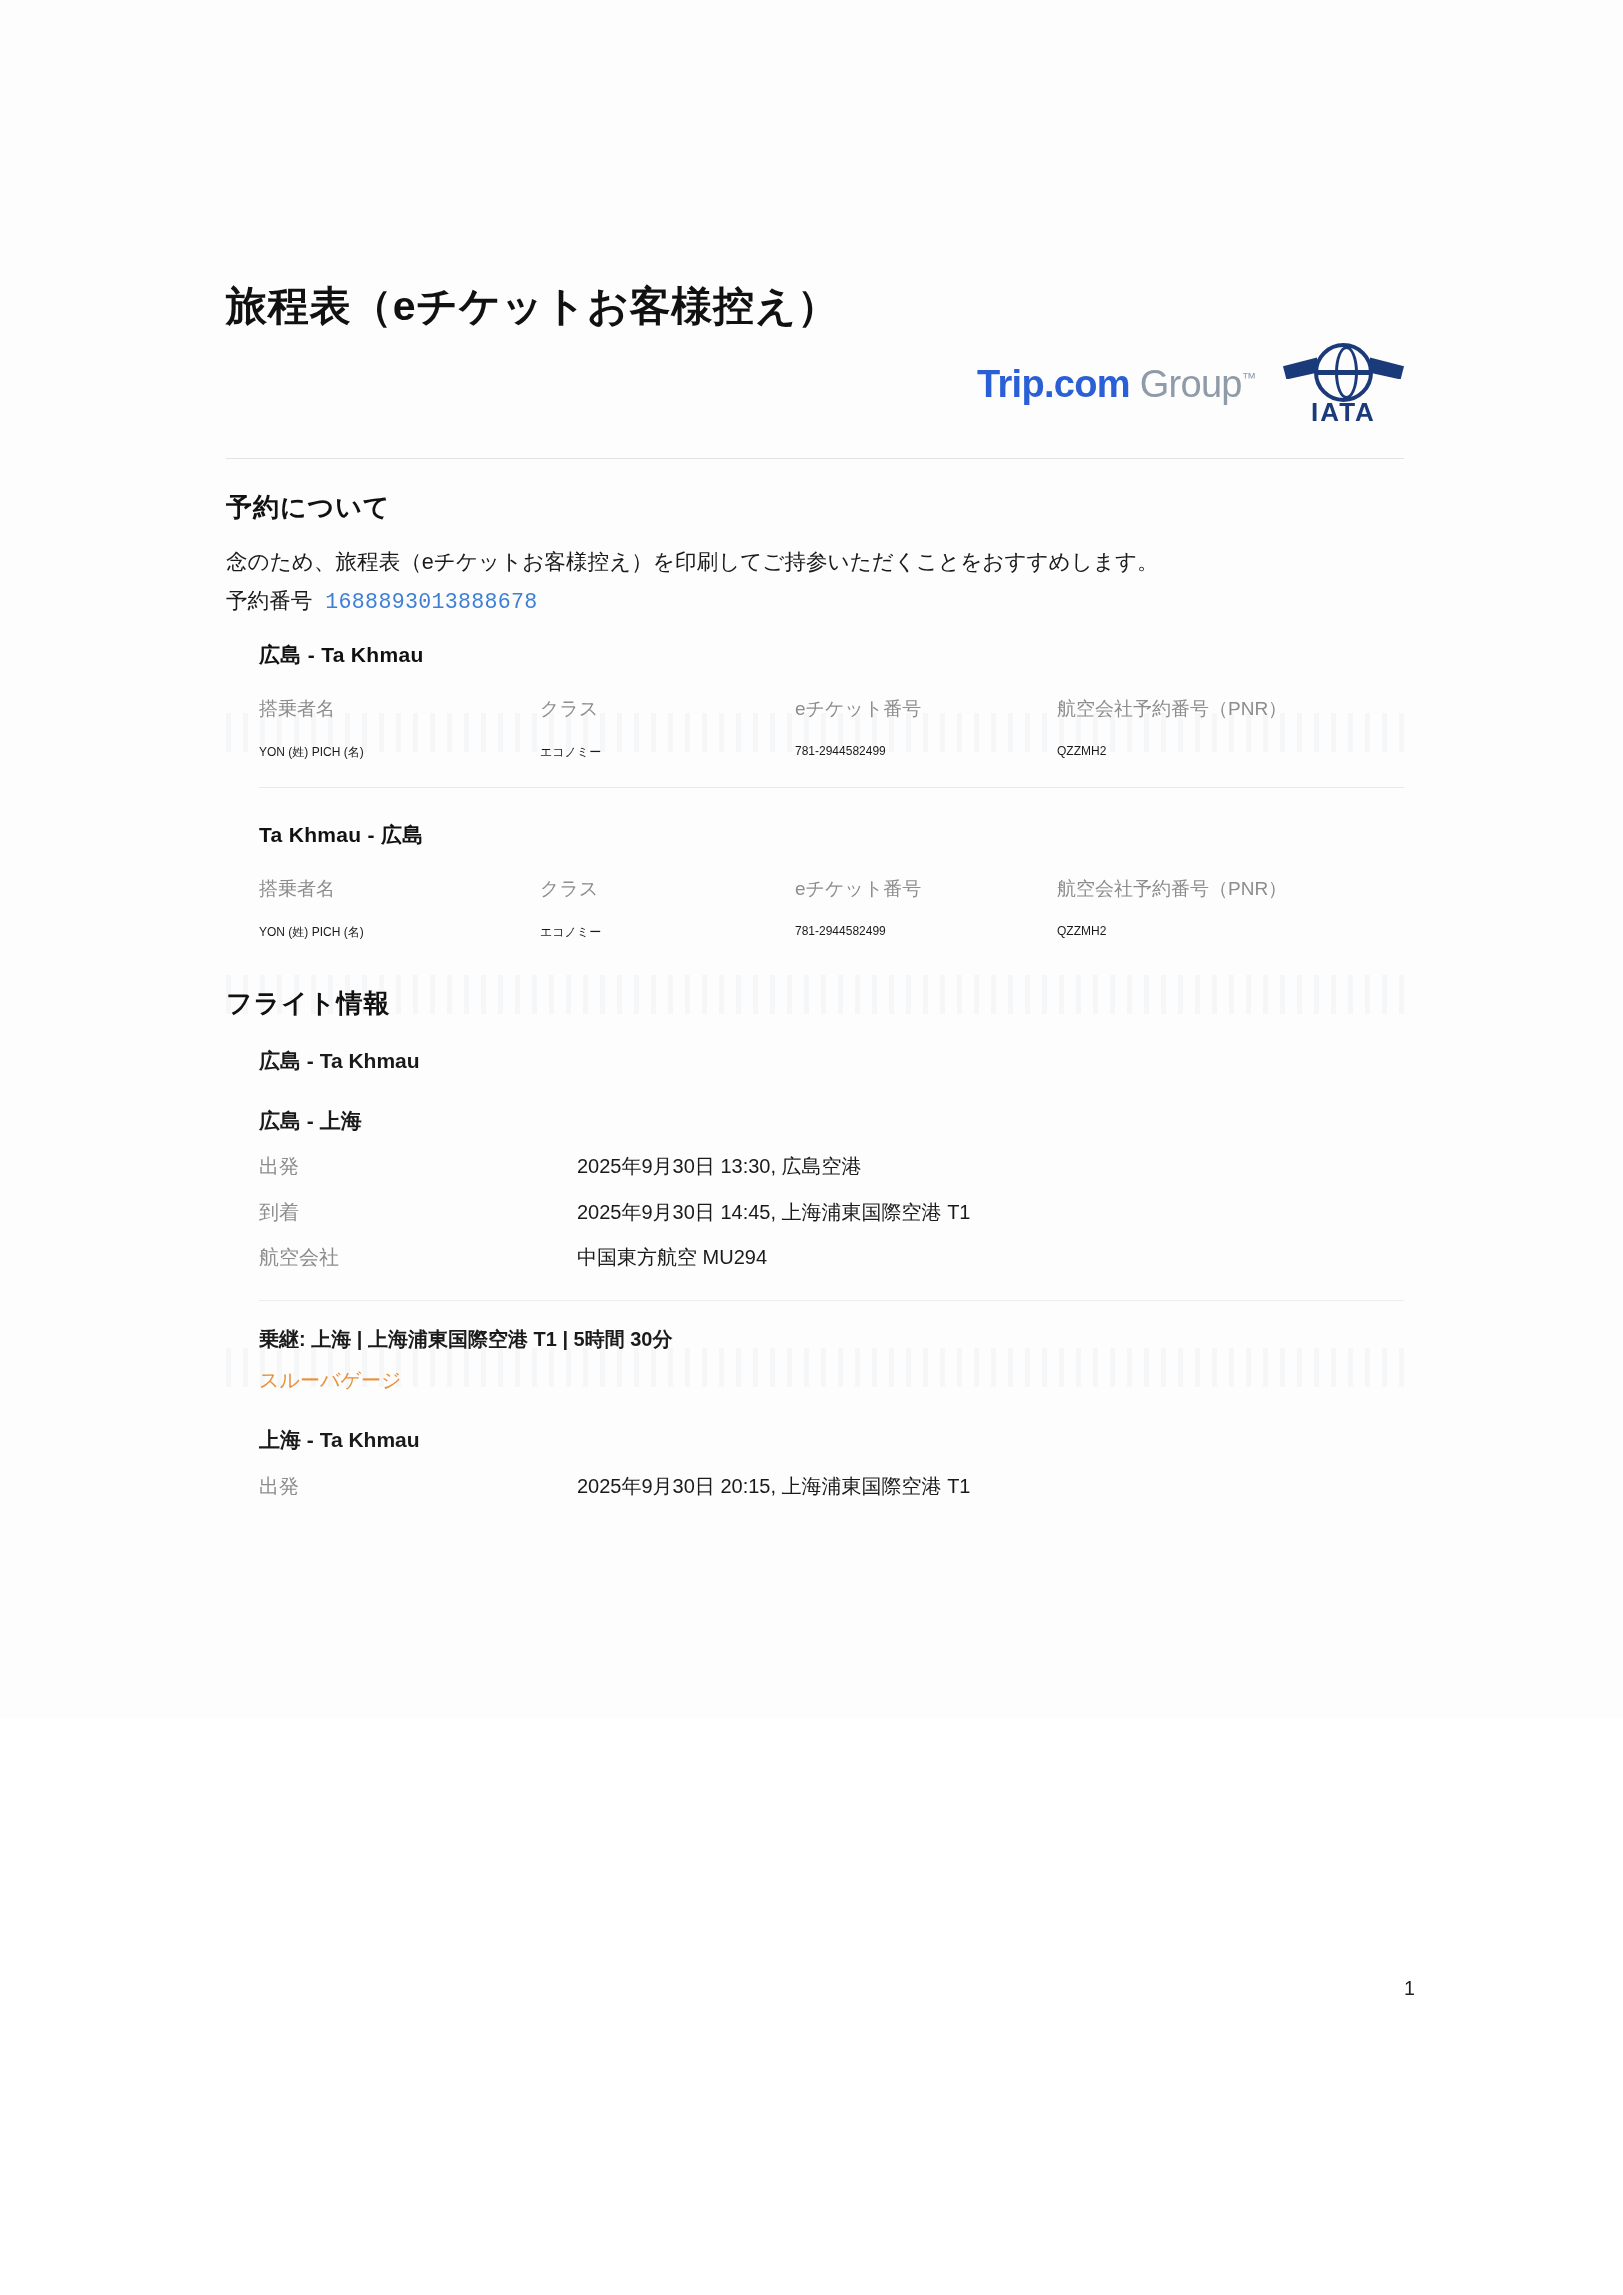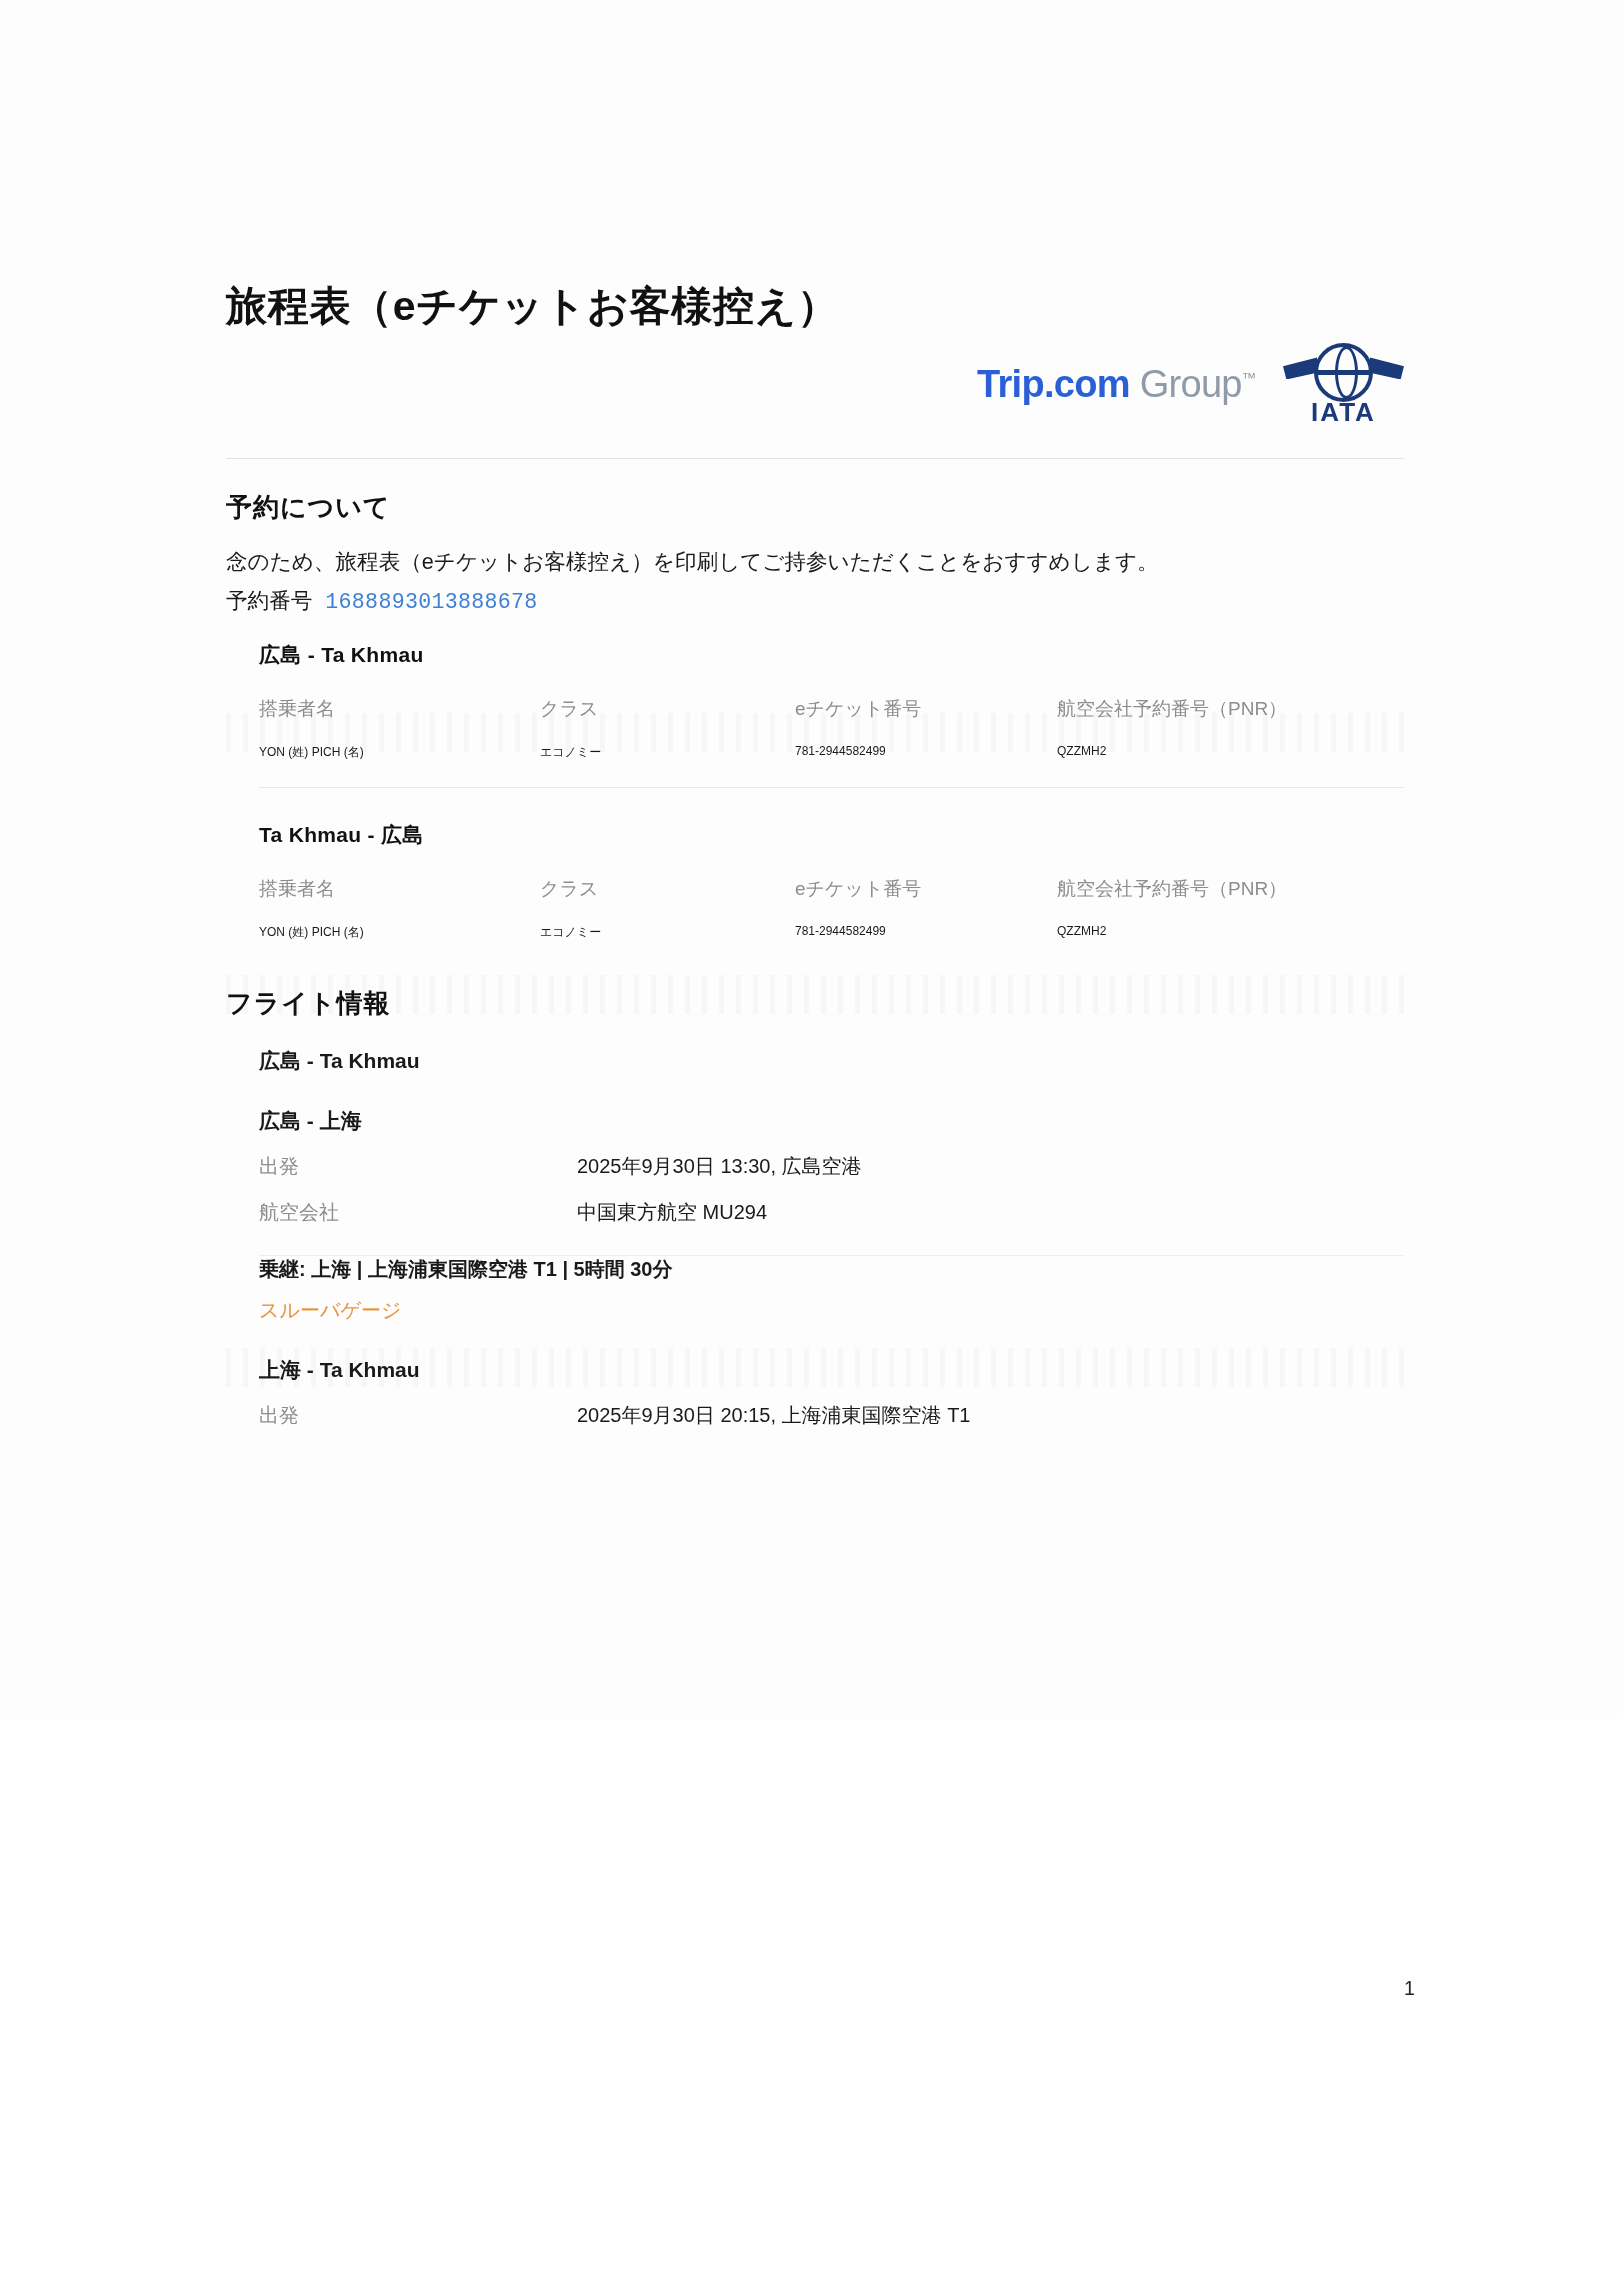--- a/index.html
+++ b/index.html
@@ -209,20 +209,21 @@
   }
   .leg-row .val {
     color: #1a1a1a;
   }
   .thin-sep {
     border-top: 1.3px solid #ededed;
     margin: 29px 0 0 33px;
   }
   .layover {
     padding-left: 33px;
+    margin-top: 25px;
     font-size: 20px;
     font-weight: bold;
     color: #1a1a1a;
   }
   .through-bag {
     padding-left: 33px;
     margin-top: 14.4px;
     font-size: 20px;
     color: #e8913a;
   }
@@ -310,20 +311,24 @@
 
       <div class="route-head">広島 - Ta Khmau</div>
 
       <div class="leg-title">広島 - 上海</div>
 
       <div class="leg-row">
         <div class="lbl">出発</div>
         <div class="val">2025年9月30日 13:30, 広島空港</div>
       </div>
       <div class="leg-row">
+        <div class="lbl">到着</div>
+        <div class="val">2025年9月30日 14:45, 上海浦東国際空港 T1</div>
+      </div>
+      <div class="leg-row">
         <div class="lbl">航空会社</div>
         <div class="val">中国東方航空 MU294</div>
       </div>
 
       <div class="thin-sep"></div>
 
       <div class="layover">乗継: 上海 | 上海浦東国際空港 T1 | 5時間 30分</div>
       <div class="through-bag">スルーバゲージ</div>
 
       <div class="leg-title">上海 - Ta Khmau</div>

